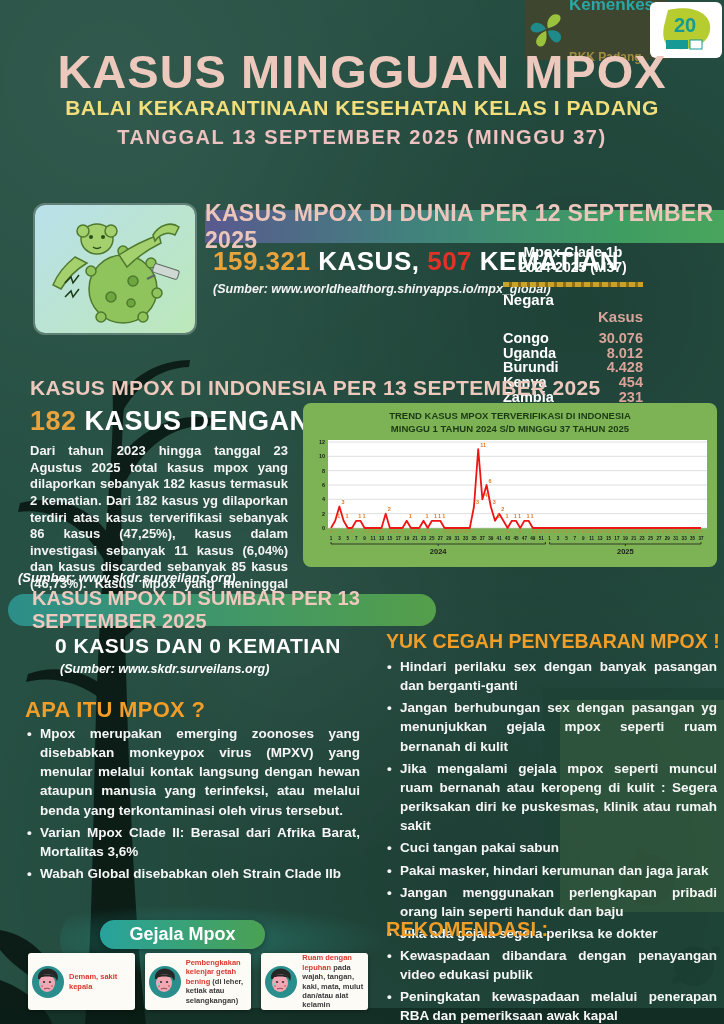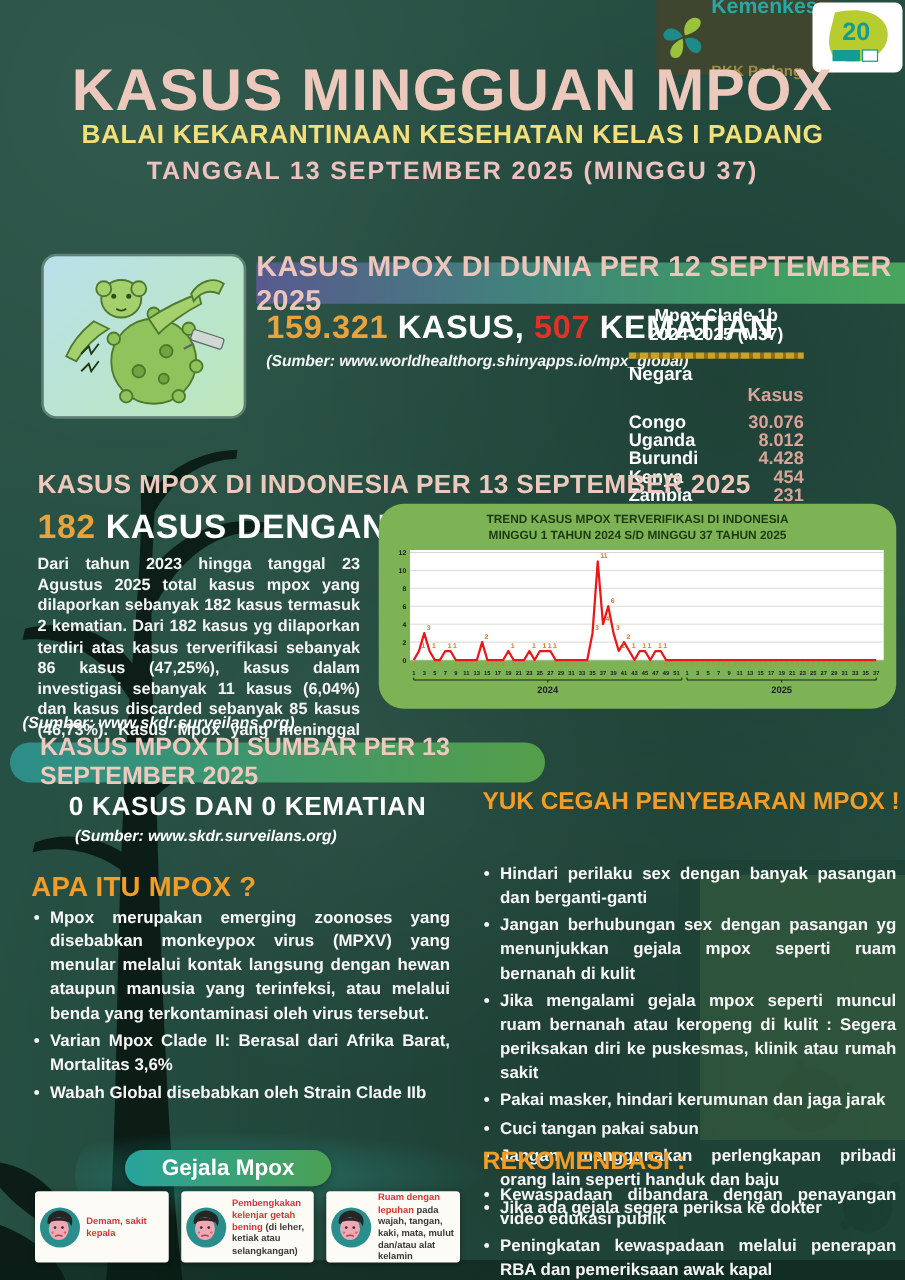--- a/index.html
+++ b/index.html
@@ -45,36 +45,36 @@
   .clade-head{display:flex;justify-content:space-between;font-weight:bold;font-size:15px;margin:2px 0 6px 0;flex-direction:column;}
   .clade-head .kasus{color:#d8a49a;text-align:right;}
   .clade-row{display:flex;justify-content:space-between;font-weight:bold;font-size:14.5px;line-height:1.02;}
   .clade-row .val{color:#d8a49a;}
   
   .indo-heading{left:30px;top:376px;font-size:21px;font-weight:bold;color:#ecc9bc;letter-spacing:.3px;}
   .indo-stat{left:30px;top:406px;font-size:27px;font-weight:bold;letter-spacing:.5px;}
   .indo-par{left:30px;top:443px;width:258px;font-size:13px;font-weight:bold;line-height:1.28;text-align:justify;color:#f4f4f4;}
   .indo-source{left:18px;top:570px;font-size:13px;font-weight:bold;font-style:italic;color:#fff;}
   
-  .chart-card{left:303px;top:403px;width:414px;height:164px;background:#7db255;border-radius:20px;box-sizing:border-box;padding:7px 10px 4px 10px;}
+  .chart-card{left:303px;top:403px;width:414px;height:164px;background:#7db255;border-radius:8px;box-sizing:border-box;padding:7px 10px 4px 10px;}
   .chart-title{text-align:center;color:#1b3a14;font-weight:bold;font-size:9.5px;line-height:1.35;}
   
   .sumbar-banner{left:8px;top:594px;width:428px;height:32px;border-radius:16px;display:flex;align-items:center;padding-left:24px;box-sizing:border-box;
     background:linear-gradient(90deg,#2c8e89,#549f4a);color:#eec9bd;font-size:20px;font-weight:bold;}
   .sumbar-stat{left:55px;top:634px;font-size:21px;font-weight:bold;letter-spacing:.5px;color:#fff;}
   .sumbar-source{left:60px;top:662px;font-size:12.5px;font-weight:bold;font-style:italic;color:#fff;}
   
   .h-orange{color:#f19d27;font-weight:bold;}
   .apa-heading{left:25px;top:697px;font-size:22px;letter-spacing:.3px;}
   .bullets{margin:0;padding:0;list-style:none;}
   .bullets li{position:relative;padding-left:15px;font-size:13.5px;font-weight:bold;line-height:1.42;text-align:justify;color:#f6f6f6;margin-bottom:3px;}
   .bullets li::before{content:"•";position:absolute;left:2px;}
   .apa-bullets{left:25px;top:724px;width:335px;}
   .yuk-heading{left:386px;top:630px;font-size:19.5px;}
-  .yuk-bullets{left:385px;top:657px;width:332px;margin-top:32px;}
+  .yuk-bullets{left:385px;top:657px;width:332px;}
   .rek-heading{left:386px;top:918px;font-size:20px;}
   .rek-bullets{left:385px;top:946px;width:332px;}
   
   .gejala-btn{left:100px;top:920px;width:165px;height:29px;border-radius:15px;display:flex;align-items:center;justify-content:center;
     background:linear-gradient(90deg,#27a39d,#4ba153);color:#fff;font-size:18px;font-weight:bold;box-shadow:0 2px 6px rgba(0,0,0,.35);}
   .sym-row{left:28px;top:953px;width:340px;display:flex;gap:10px;}
   .sym-card{background:#fdfbf6;border-radius:3px;height:57px;flex:1;display:flex;align-items:center;gap:4px;padding:3px;box-sizing:border-box;box-shadow:0 1px 4px rgba(0,0,0,.4);}
   .sym-face{flex:0 0 34px;height:34px;}
   .sym-text{font-size:7.5px;line-height:1.25;color:#3a3a3a;font-weight:bold;}
   .sym-text .red{color:#d9372e;}
@@ -398,22 +398,22 @@
       <li>Mpox merupakan emerging zoonoses yang disebabkan monkeypox virus (MPXV) yang menular melalui kontak langsung dengan hewan ataupun manusia yang terinfeksi, atau melalui benda yang terkontaminasi oleh virus tersebut.</li>
       <li>Varian Mpox Clade II: Berasal dari Afrika Barat, Mortalitas 3,6%</li>
       <li>Wabah Global disebabkan oleh Strain Clade IIb</li>
     </ul>
 
   <div class="abs h-orange yuk-heading">YUK CEGAH PENYEBARAN MPOX !</div>
   <ul class="abs bullets yuk-bullets">
       <li>Hindari perilaku sex dengan banyak pasangan dan berganti-ganti</li>
       <li>Jangan berhubungan sex dengan pasangan yg menunjukkan gejala mpox seperti ruam bernanah di kulit</li>
       <li>Jika mengalami gejala mpox seperti muncul ruam bernanah atau keropeng di kulit : Segera periksakan diri ke puskesmas, klinik atau rumah sakit</li>
+      <li>Cuci tangan pakai sabun</li>
       <li>Pakai masker, hindari kerumunan dan jaga jarak</li>
-      <li>Cuci tangan pakai sabun</li>
       <li>Jangan menggunakan perlengkapan pribadi orang lain seperti handuk dan baju</li>
       <li>Jika ada gejala segera periksa ke dokter</li>
     </ul>
 
   <div class="abs h-orange rek-heading">REKOMENDASI :</div>
   <ul class="abs bullets rek-bullets">
       <li>Kewaspadaan dibandara dengan penayangan video edukasi publik</li>
       <li>Peningkatan kewaspadaan melalui penerapan RBA dan pemeriksaan awak kapal</li>
     </ul>
 

